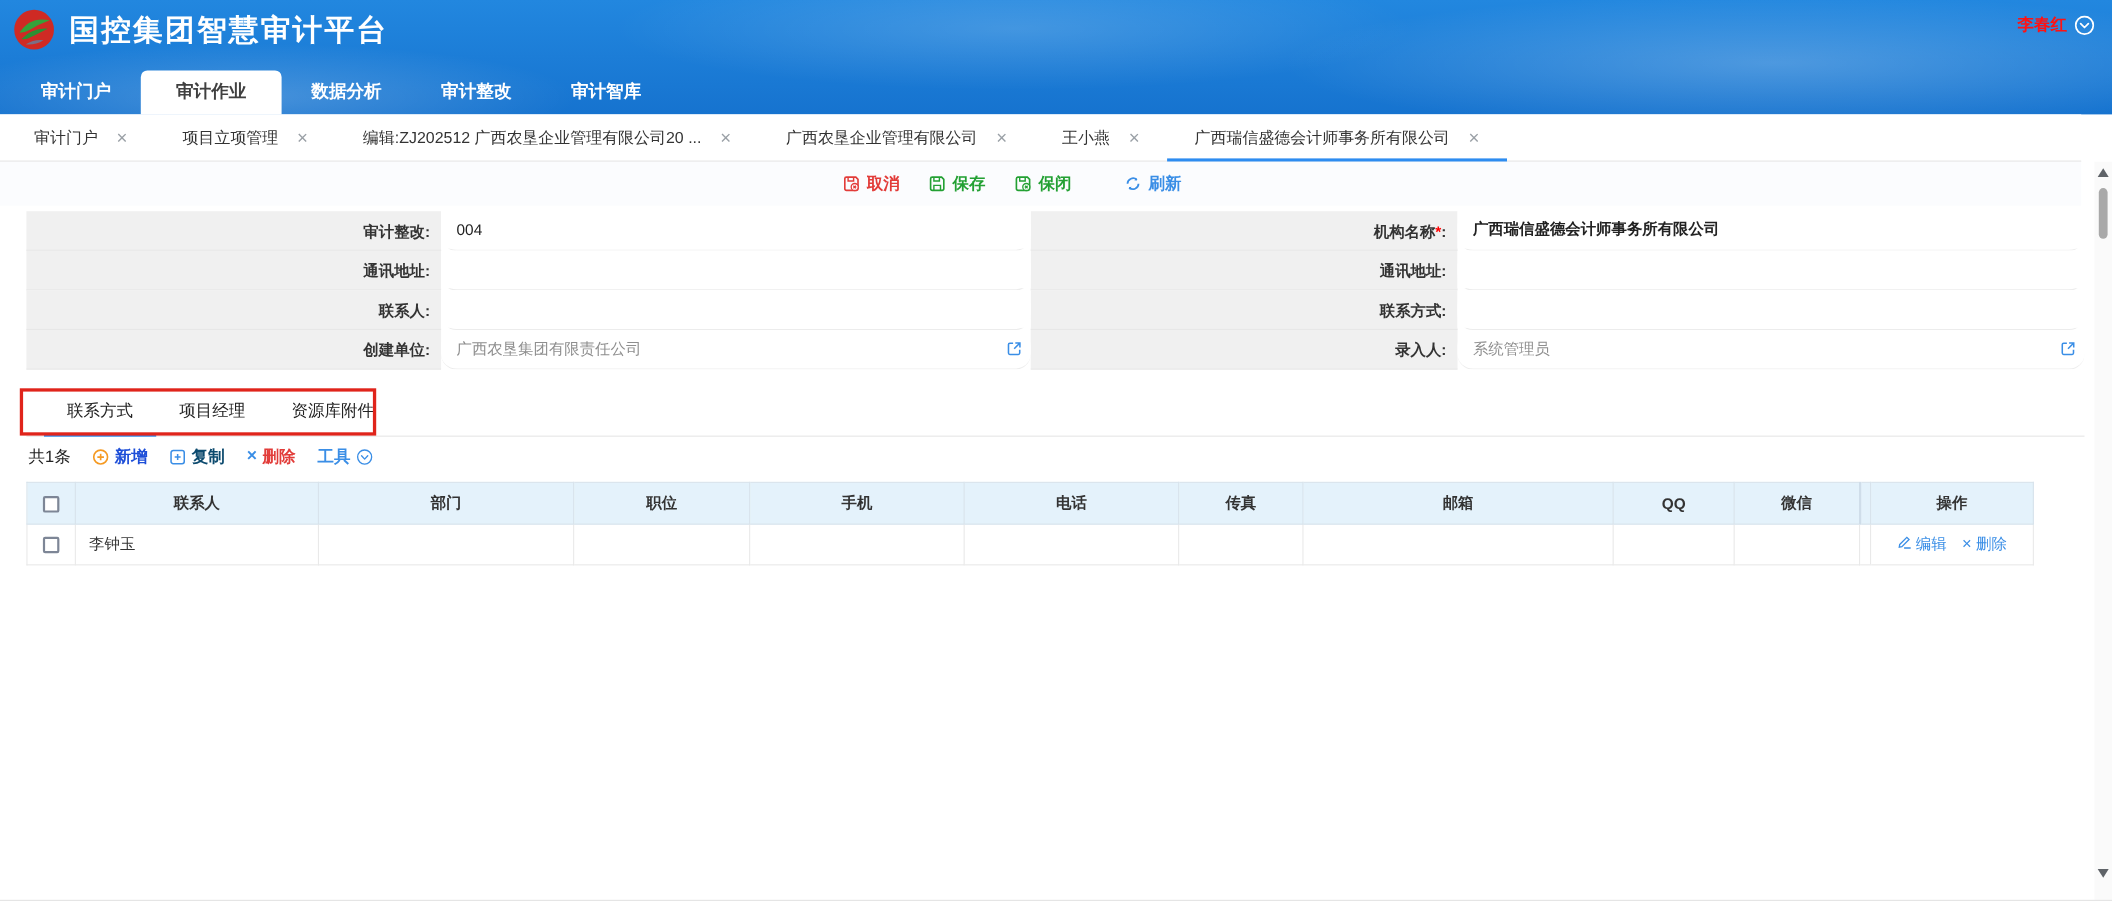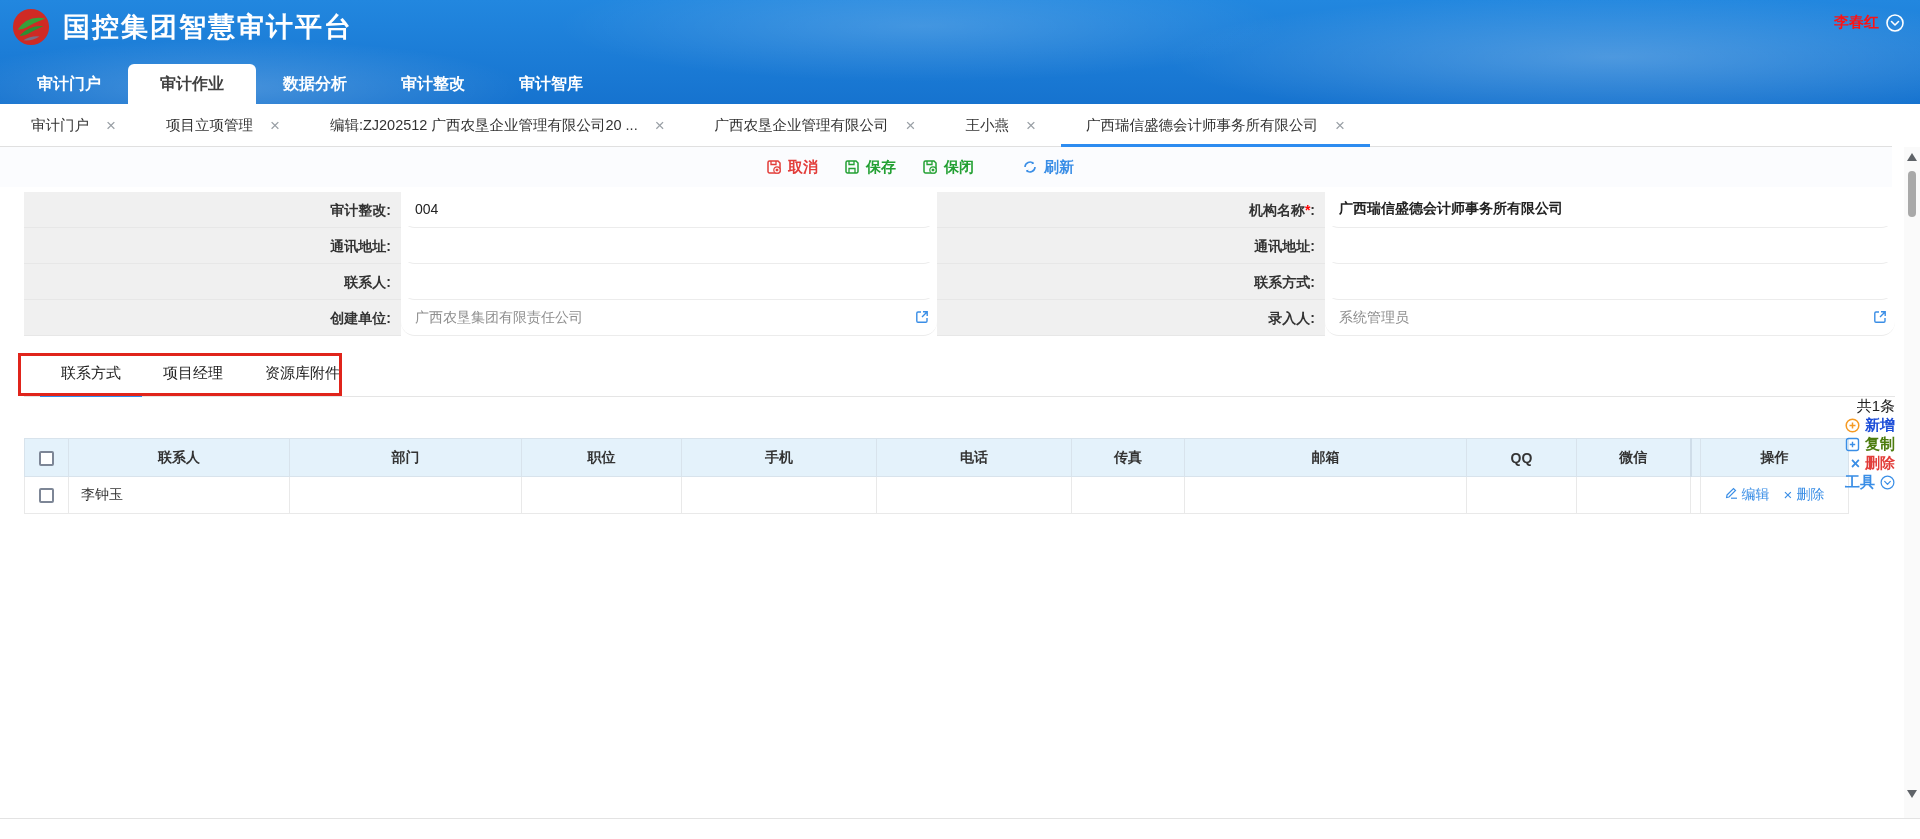--- a/index.html
+++ b/index.html
@@ -55,25 +55,25 @@
   .ext-link { position:absolute; right:8px; top:10px; cursor:pointer; }
 
   
   .subtabs { position:relative; height:47px; margin-top:14px; border-bottom:1px solid #e5e5e5; display:flex; align-items:stretch; padding-left:16px; }
   .subtab { position:relative; display:flex; align-items:center; padding:0 21px; font-size:15px; color:#222; cursor:pointer; white-space:nowrap; }
   .subtab.active { font-weight:normal; }
   .subtab.active::after { content:""; position:absolute; left:0; right:0; bottom:-1px; height:3px; background:#2d8cf0; }
   .anno-box { position:absolute; left:-6px; top:3px; width:324px; height:43px; border:3px solid #e0241b; pointer-events:none; z-index:5; }
 
   
-  .list-bar { height:36px; display:flex; align-items:flex-end; padding-left:2px;flex-direction:column; }
+  .list-bar { height:36px; display:flex; align-items:center; gap:20px; padding-left:2px; }
   .count { font-size:15px; color:#222; }
   .lb-btn { display:flex; align-items:center; gap:5px; font-size:15px; font-weight:bold; cursor:pointer; white-space:nowrap; }
   .lb-add { color:#1d4ed8; }
-  .lb-copy { color:#4d7c0f; }
+  .lb-copy { color:#0c4a6e; }
   .lb-del { color:#e23c39; }
   .lb-del .x { color:#3a8ee6; font-weight:bold; font-size:16px; }
   .lb-tools { color:#3a8ee6; }
 
   
   table.grid { border-collapse:collapse; table-layout:fixed; width:1824px; margin-top:5px; }
   .grid th { background:#e4f2fb; height:38px; font-size:14px; font-weight:bold; color:#333;
     border:1px solid #d8e3ec; text-align:center; }
   .grid td { background:#fff; height:37px; font-size:14px; color:#333; border:1px solid #e9e9e9; }
   .grid td.name { padding-left:12px; text-align:left; }

